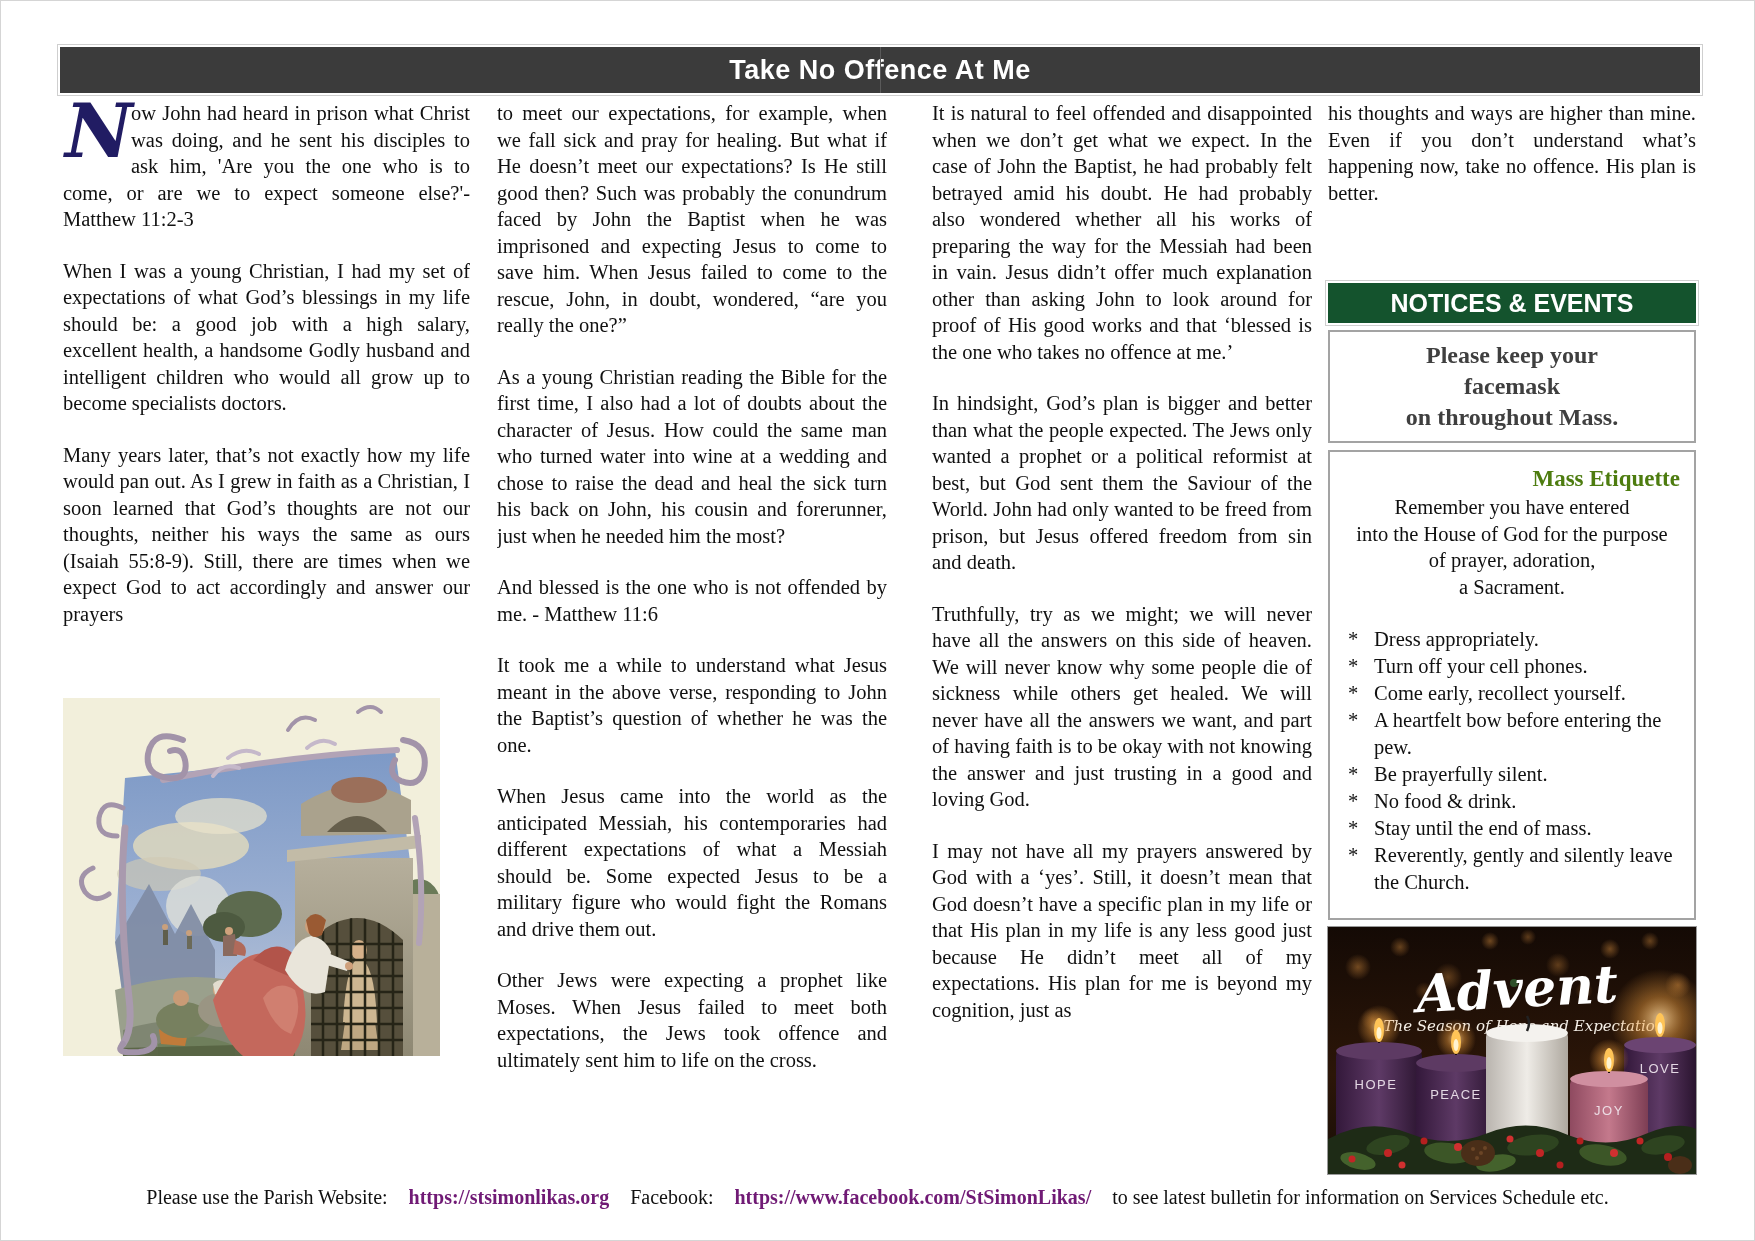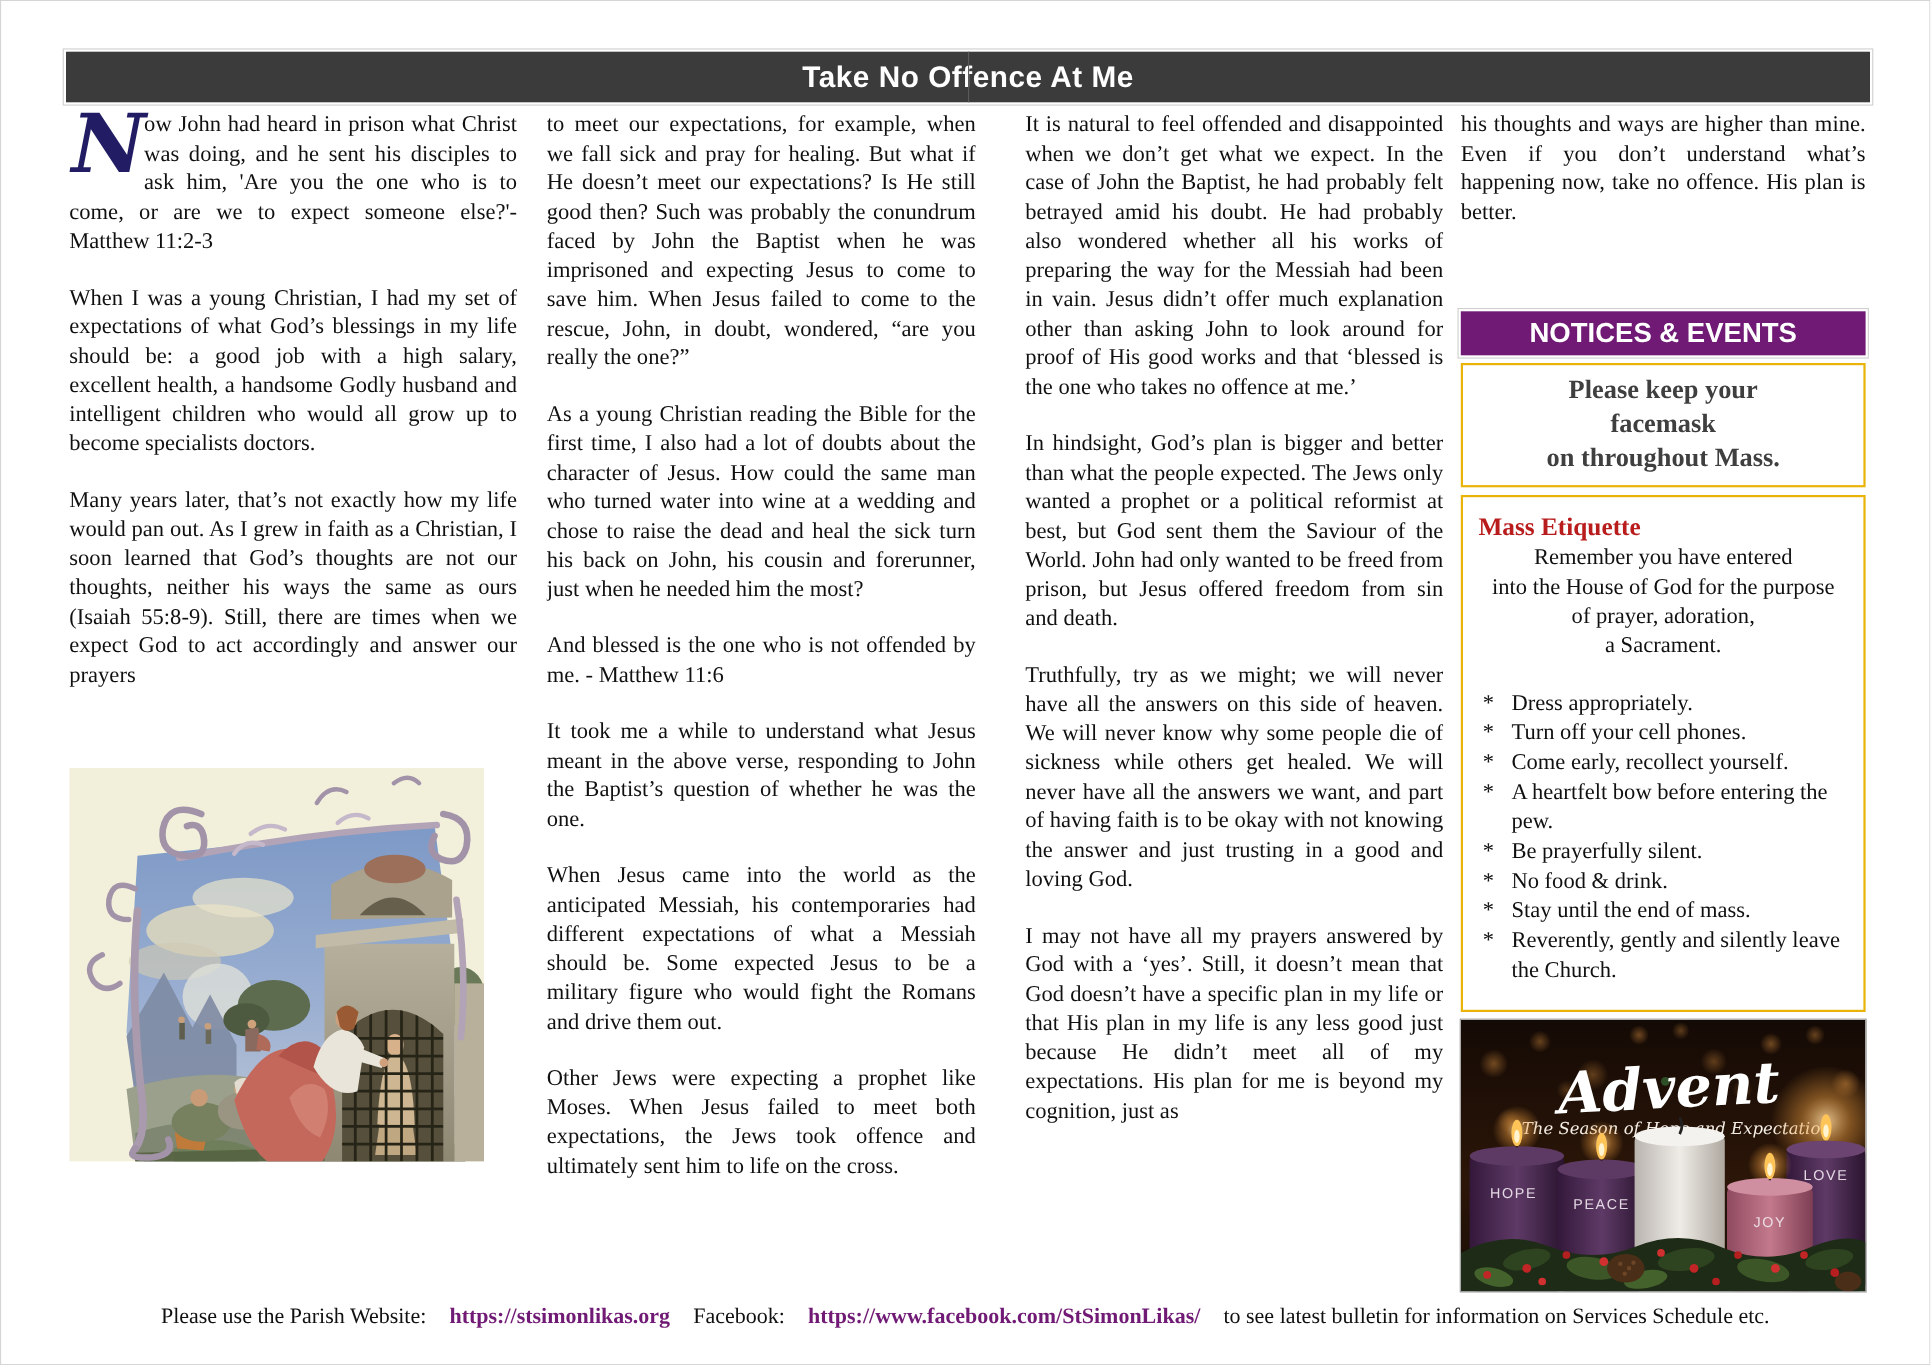--- a/index.html
+++ b/index.html
@@ -35,38 +35,38 @@
     font-weight:bold;font-size:74px;line-height:74px;color:#211c63;z-index:1;
   }
   .dropcap-echo{
     position:absolute;left:-6px;top:36px;font-family:"DejaVu Serif",serif;font-style:italic;
     font-weight:bold;font-size:74px;line-height:74px;color:#e9e7f3;z-index:-1;
   }
   
   .fresco{position:absolute;left:63px;top:698px;width:377px;height:358px;}
   
   .notices-bar{
-    position:absolute;left:1328px;top:283px;width:368px;height:40px;background:#701a75;
+    position:absolute;left:1328px;top:283px;width:368px;height:40px;background:#14532d;
     display:flex;align-items:center;justify-content:center;
     box-shadow:0 0 0 2px #ffffff,0 0 0 3px #cfcfcf;
   }
   .notices-bar .bar-text{
     color:#fff;font-family:"Liberation Sans",sans-serif;font-weight:bold;font-size:25px;
   }
   .gold-box{
-    position:absolute;left:1328px;width:368px;border:2px solid #eab308;background:#fff;
+    position:absolute;left:1328px;width:368px;border:2px solid #a3a3a3;background:#fff;
     box-sizing:border-box;
   }
   #facemask-box{top:330px;height:113px;display:flex;flex-direction:column;justify-content:center;}
   .facemask-line{
     text-align:center;font-weight:bold;font-size:24px;line-height:31px;color:#3f3f3f;
   }
   #etiquette-box{top:450px;height:470px;padding:12px 14px;}
   .etiquette-title{
-    text-align:left;font-weight:bold;font-size:23px;line-height:30px;color:#b91c1c;
+    text-align:right;font-weight:bold;font-size:23px;line-height:30px;color:#4d7c0f;
   }
   .etiquette-intro-line{text-align:center;font-size:20.5px;line-height:26.5px;color:#101010;}
   .etiquette-list{margin:26px 0 0 0;padding:0;list-style:none;}
   .etiquette-list li{
     position:relative;padding-left:30px;font-size:20.5px;line-height:27px;color:#101010;
   }
   .etiquette-list .bullet{position:absolute;left:4px;top:0;}
   
   .advent{position:absolute;left:1328px;top:927px;width:368px;height:247px;outline:1px solid #9a9a9a;}
   

